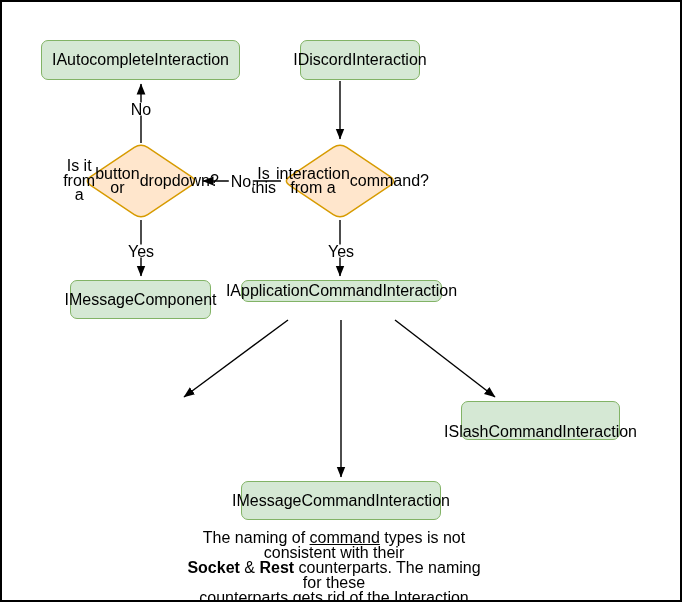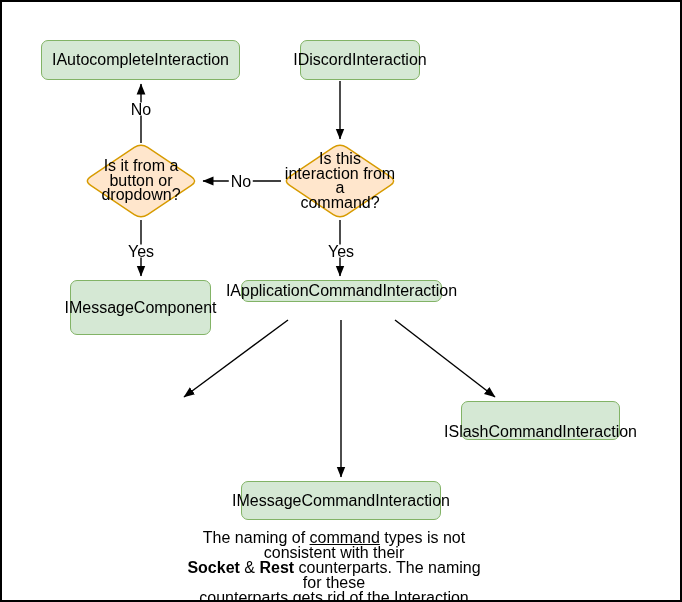--- a/index.html
+++ b/index.html
@@ -57,21 +57,21 @@
   .decision svg { overflow: visible; display: block; }
   .decision-shape {
     fill: var(--decision-fill, #ffe6cc);
     stroke: var(--decision-border, #d79b00);
     stroke-width: 1.4;
   }
   .decision-label {
     position: absolute;
     inset: 0;
     display: flex;
-    flex-direction: column;
+    flex-direction: row;
     align-items: center;
     justify-content: center;
     text-align: center;
     line-height: 14.5px;
   }
 
   .edge-label {
     position: absolute;
     transform: translate(-50%, -50%);
     background: var(--background, #fff);
@@ -115,21 +115,21 @@
   </svg>
 
   <div class="node" style="left:41px; top:40px; width:199px; height:40px;">
     <span>IAutocompleteInteraction</span>
   </div>
 
   <div class="node" style="left:281px; top:40px; width:120px; height:40px;margin-left:19px;">
     <span>IDiscordInteraction</span>
   </div>
 
-  <div class="node" style="left:70px; top:280px; width:141px; height:55px;">
+  <div class="node" style="left:70px; top:280px; width:141px; height:39px;">
     <span>IMessageComponent</span>
   </div>
 
   <div class="node" style="left:241px; top:280px; width:201px; height:22px;">
     <span>IApplicationCommandInteraction</span>
   </div>
 
 
   <div class="node" style="left:461px; top:401px; width:159px; height:39px;align-items:flex-end;">
     <span>ISlashCommandInteraction</span>

